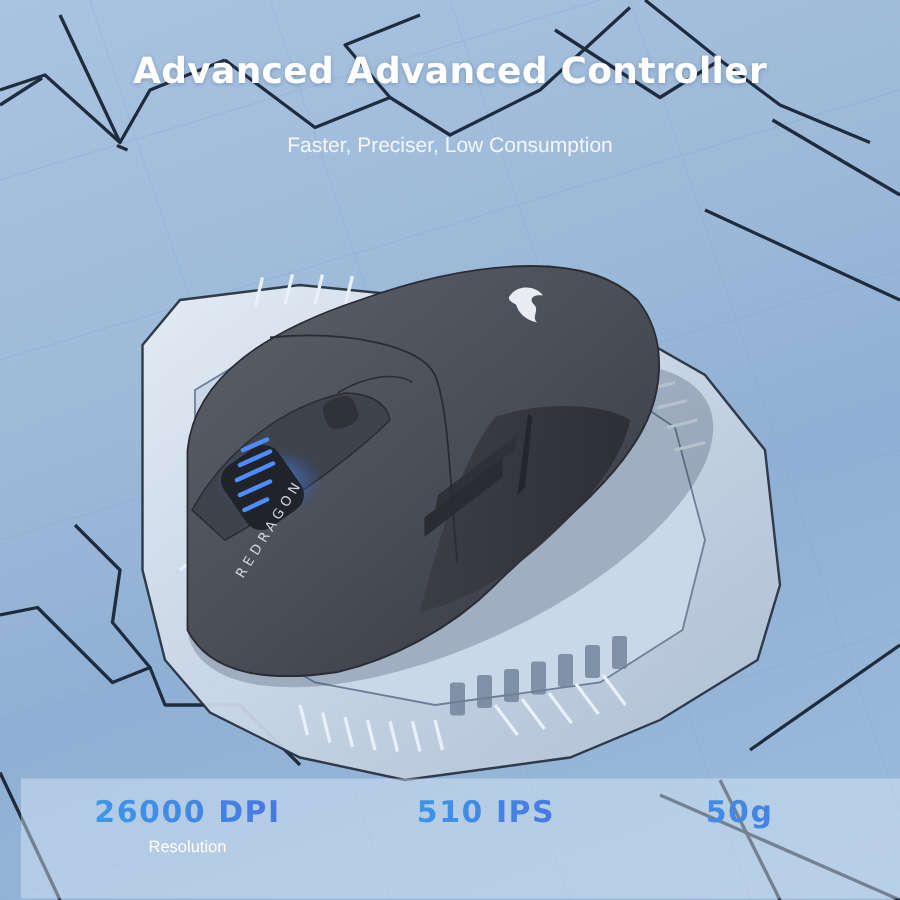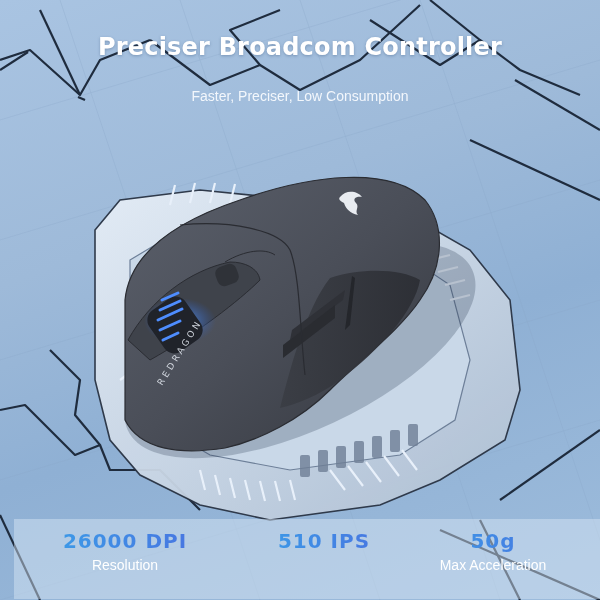--- a/index.html
+++ b/index.html
@@ -25,21 +25,21 @@
     padding-left: 16px;
   }
   .stat { position: absolute; top: 0; text-align: center; }
   .stat-value {
     display: block; font-family: "DejaVu Sans", sans-serif; font-size: 20px; font-weight: bold;
     color: #3f8fe0; letter-spacing: 1px; line-height: 24px; margin-top: 10px;
     background: linear-gradient(90deg, #3aa0e8, #4a6fe0);
     -webkit-background-clip: text; background-clip: text; color: transparent;
   }
   .stat-label {
-    display: block; font-family: "Liberation Sans", sans-serif; font-size: 14px;
+    display: block; font-family: "Liberation Sans", sans-serif; font-size: 11px;
     color: #ffffff; line-height: 20px; margin-top: 2px;
   }
 </style>
 </head>
 <body>
 
 <div class="canvas">
 
   <svg class="bg-svg" viewBox="0 0 600 600">
     <defs>
@@ -136,29 +136,28 @@
       </g>
 
       <text x="0" y="0" transform="translate(162 386) rotate(-58)" font-family="DejaVu Sans, sans-serif" font-size="9" fill="#cfd4dc" letter-spacing="3">REDRAGON</text>
 
       <g transform="translate(350 205)">
         <path d="M-10 -8 C-4 -16 8 -14 12 -8 C6 -9 2 -6 6 -2 C10 2 4 6 8 10 C0 8 -4 4 -6 -2 C-10 -4 -12 -6 -10 -8 Z" fill="#e9ecf1"></path>
       </g>
     </g>
   </svg>
 
-  <div class="headline">Preciser Broadcom Controller</div>
+  <div class="headline">Advanced Advanced Controller</div>
   <div class="subline">Faster, Preciser, Low Consumption</div>
 
   <div class="stats-bar">
     <div class="stat" style="left: 16px; width: 190px;">
       <span class="stat-value">26000 DPI</span>
       <span class="stat-label">Resolution</span>
     </div>
     <div class="stat" style="left: 230px; width: 160px;">
       <span class="stat-value">510 IPS</span>
     </div>
     <div class="stat" style="left: 394px; width: 170px;">
       <span class="stat-value">50g</span>
-      <span class="stat-label">Max Acceleration</span>
     </div>
   </div>
 </div>
 
 </body></html>

